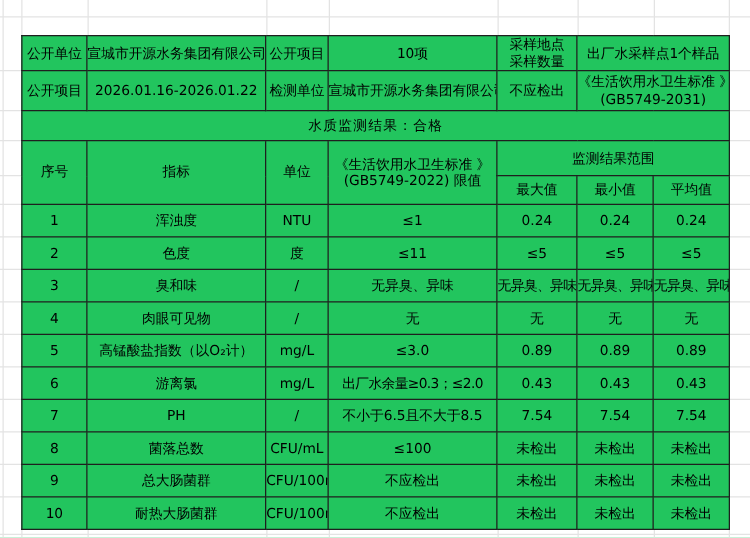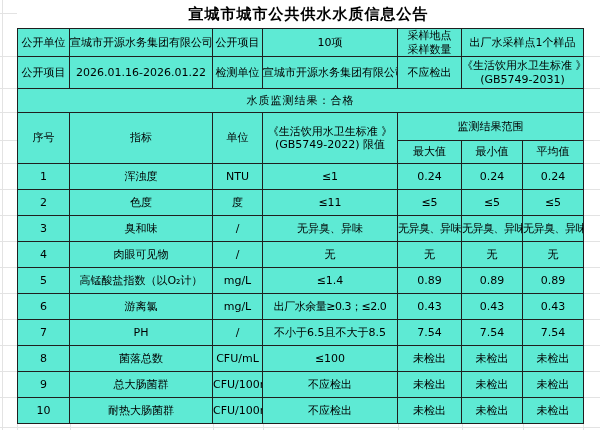--- a/index.html
+++ b/index.html
@@ -5,21 +5,21 @@
   html,body{margin:0;padding:0;}
   body{width:600px;height:430px;background:#ffffff;font-family:"DejaVu Sans",sans-serif;color:#000;}
   .sheet{position:relative;width:600px;height:430px;background:#fff;overflow:hidden;}
   .gl{position:absolute;background:#e3e3e3;}
   .glh{height:1px;left:0;width:600px;}
   .glv{width:1px;top:0;height:430px;}
   .title-block{position:absolute;left:17px;top:0;width:583px;height:28px;background:#fff;z-index:2;
     display:flex;align-items:center;justify-content:center;}
   .title{font-size:15px;font-weight:bold;letter-spacing:1px;}
   table.notice{position:absolute;left:17px;top:28px;width:566px;border-collapse:collapse;
-    table-layout:fixed;background:#5eead4;z-index:3;}
+    table-layout:fixed;background:#22c55e;z-index:3;}
   table.notice td{border:1px solid #1f1f1f;text-align:center;vertical-align:middle;
     font-size:11px;padding:0;overflow:hidden;white-space:nowrap;line-height:1.2;}
   td.two-line{line-height:1.15;white-space:normal;}
   td.two-line span{display:block;}
   td.banner{font-weight:normal;font-size:12px;letter-spacing:1px;}
   td.unit{font-size:10px;}
   td.tight{font-size:10px;letter-spacing:-0.5px;}
   td.date{font-size:10.5px;}
 </style>
 </head>
@@ -48,23 +48,20 @@
     <div class="gl glh" style="top:241px;"></div>
     <div class="gl glh" style="top:267px;"></div>
     <div class="gl glh" style="top:293px;"></div>
     <div class="gl glh" style="top:319px;"></div>
     <div class="gl glh" style="top:345px;"></div>
     <div class="gl glh" style="top:371px;"></div>
     <div class="gl glh" style="top:397px;"></div>
     <div class="gl glh" style="top:427px;"></div>
   </div>
 
-  <div class="title-block">
-    <span class="title">宣城市城市公共供水水质信息公告</span>
-  </div>
 
   <table class="notice">
     <colgroup>
       <col style="width:52px">
         <col style="width:143px">
         <col style="width:50px">
       <col style="width:135px">
         <col style="width:64px">
         <col style="width:61px">
         <col style="width:61px">
@@ -144,21 +141,21 @@
         <td class="unit">/</td>
         <td>无</td>
         <td>无</td>
         <td>无</td>
         <td>无</td>
       </tr>
       <tr style="height:26px">
         <td>5</td>
         <td>高锰酸盐指数（以O₂计）</td>
         <td class="unit">mg/L</td>
-        <td>≤1.4</td>
+        <td>≤3.0</td>
         <td>0.89</td>
         <td>0.89</td>
         <td>0.89</td>
       </tr>
       <tr style="height:26px">
         <td>6</td>
         <td>游离氯</td>
         <td class="unit">mg/L</td>
         <td class="tight">出厂水余量≥0.3；≤2.0</td>
         <td>0.43</td>

